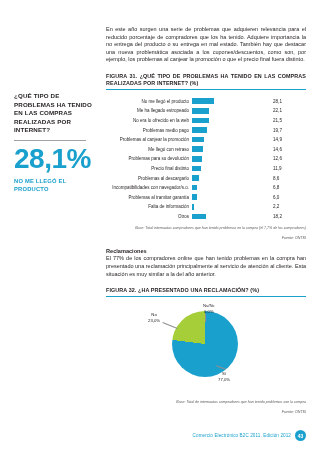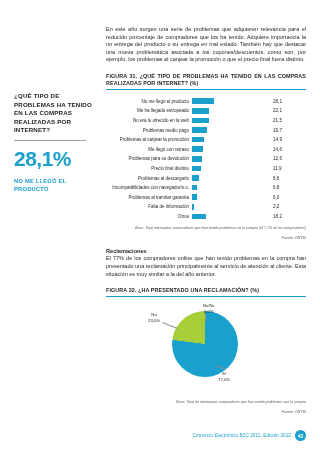--- a/index.html
+++ b/index.html
@@ -24,21 +24,21 @@
     color: #231f20;
     letter-spacing: 0.15px;
     text-transform: uppercase;
   }
   .callout-rule {
     width: 72px; height: 1px;
     background: #9fa3a6;
     margin: 5px 0 5px 0;
   }
   .callout-big {
-    font-size: 21px;
+    font-size: 28px;
     font-weight: bold;
     color: #1aa0cd;
     line-height: 26px;
     letter-spacing: -0.5px;
   }
   .callout-sub {
     margin-top: 5px;
     font-size: 5.8px;
     font-weight: bold;
     line-height: 8px;

